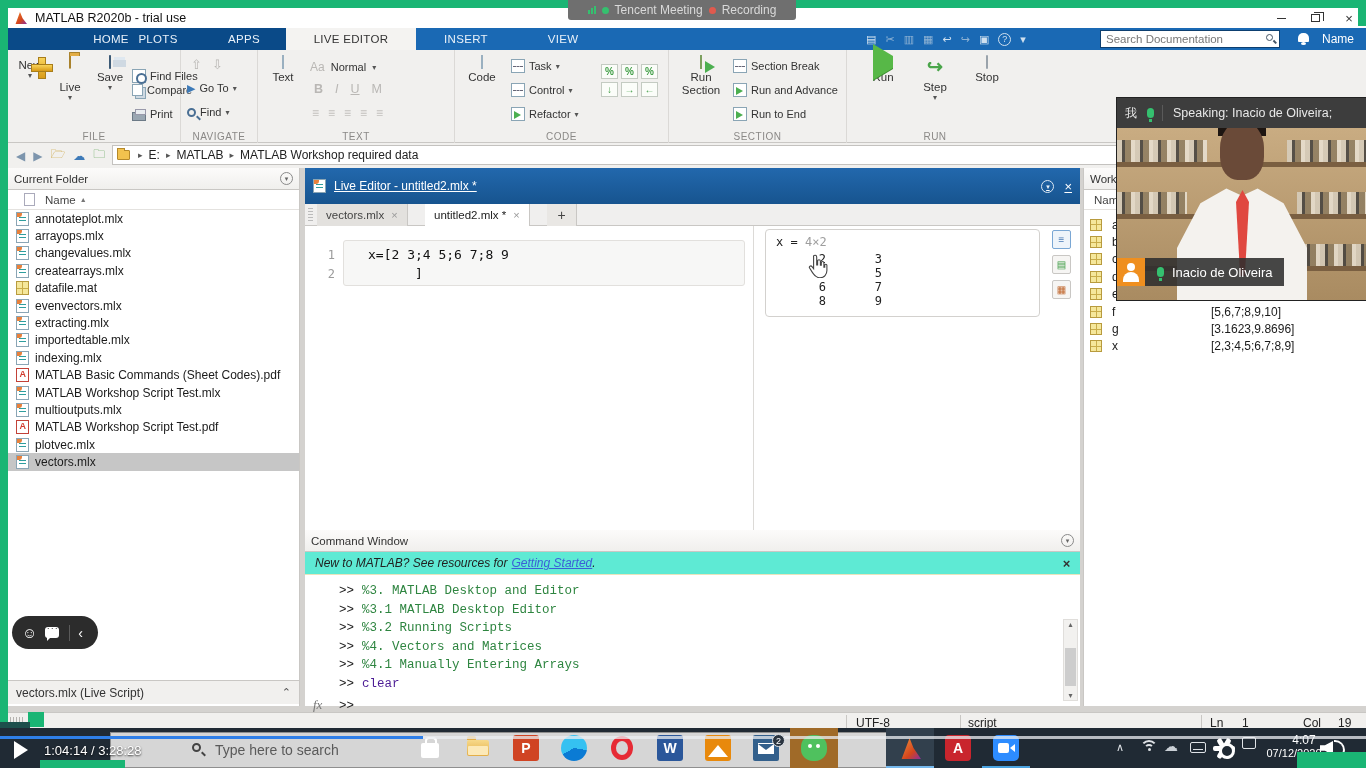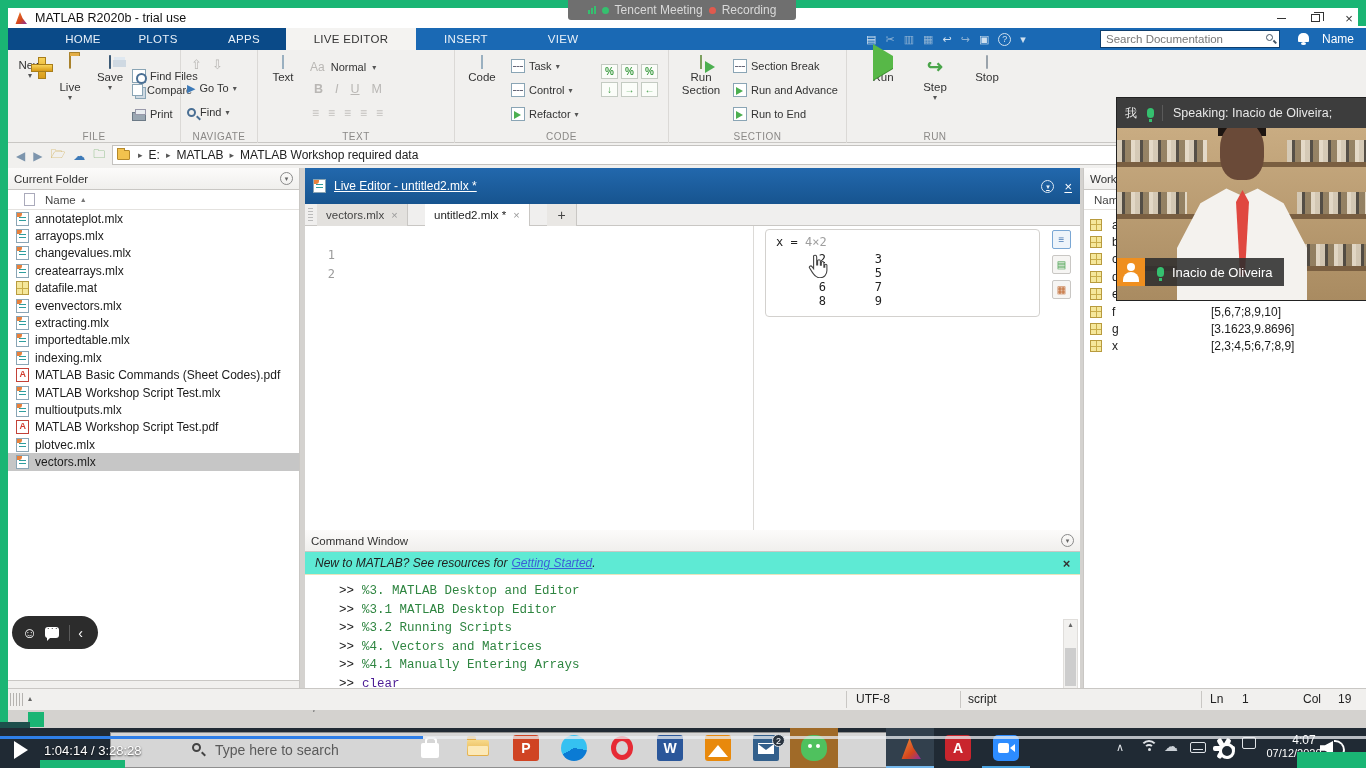--- a/index.html
+++ b/index.html
@@ -221,21 +221,21 @@
     clip-path:polygon(0 100%,0 58%,18% 22%,38% 10%,50% 16%,62% 10%,82% 22%,100% 58%,100% 100%);}
   .tie{position:absolute;left:119px;top:62px;width:13px;height:86px;background:#e04840;
     clip-path:polygon(50% 0,100% 14%,68% 100%,32% 100%,0 14%);}
   .nametag{position:absolute;left:0;bottom:14px;display:flex;align-items:center;height:28px;}
   .avatar{width:28px;height:28px;background:#ef8f1f;position:relative;flex:0 0 auto;}
   .avatar::before{content:"";position:absolute;left:10px;top:5px;width:8px;height:8px;border-radius:50%;background:#fff;}
   .avatar::after{content:"";position:absolute;left:6px;top:14px;width:16px;height:10px;border-radius:8px 8px 0 0;background:#fff;}
   .tagbody{display:flex;align-items:center;background:rgba(45,45,45,.88);height:28px;padding:0 12px 0 2px;color:#fff;font-size:13px;}
 
   
-  .statusbar{left:8px;top:688px;width:1358px;height:22px;background:#f1f0ee;border-top:1px solid #c9c7c4;font-size:12px;color:#222;}
+  .statusbar{left:8px;top:712px;width:1358px;height:22px;background:#f1f0ee;border-top:1px solid #c9c7c4;font-size:12px;color:#222;}
   .sb-grip{position:absolute;left:2px;top:4px;width:14px;height:13px;
     background:repeating-linear-gradient(90deg,#b5b3b0 0 1px,transparent 1px 3px);}
   .sb-grip-car{position:absolute;left:20px;top:5px;font-size:8px;color:#666;}
   .sb-sep{position:absolute;top:2px;bottom:2px;width:1px;background:#c9c7c4;}
   .sb-item{position:absolute;top:3px;}
 
   
   .taskbar{left:0;top:728px;width:1366px;height:40px;background:#202a34;}
   .vp-track{position:absolute;left:0;top:8px;width:100%;height:3px;background:rgba(235,238,241,.75);}
   .vp-played{position:absolute;left:0;top:0;height:3px;background:#2f7fe8;}
@@ -340,21 +340,21 @@
       </span>
     <span class="dot" style="background:#35c06f"></span>
     <span class="meet-txt">Tencent Meeting</span>
     <span class="dot" style="background:#e05a4e"></span>
     <span class="meet-txt">Recording</span>
   </div>
 
   <div class="abs tabrow">
     <div class="tabrow-bg-l"></div>
     <div class="tabrow-bg-r"></div>
-    <div class="rtab" style="left:40px;width:70px">HOME</div>
+    <div class="rtab" style="left:68px;width:70px">HOME</div>
     <div class="rtab" style="left:115px;width:70px">PLOTS</div>
     <div class="rtab" style="left:201px;width:70px">APPS</div>
     <div class="rtab active" style="left:278px;width:130px">LIVE EDITOR</div>
     <div class="rtab" style="left:418px;width:80px">INSERT</div>
     <div class="rtab" style="left:520px;width:70px">VIEW</div>
     <div class="qa-row">
       <span>▤</span>
       <span class="dis">✂</span>
       <span class="dis">▥</span>
       <span class="dis">▦</span>
@@ -652,20 +652,24 @@
       </div>
       <div class="etab active" style="left:120px">
         <span>untitled2.mlx *</span>
           <span class="x">×</span>
       </div>
       <div class="etab-plus" style="left:242px">+</div>
     </div>
     <div class="ed-body">
       <div class="lnnum" style="top:22px">1</div>
       <div class="lnnum" style="top:41px">2</div>
+      <div class="codeblock">
+        <div>x=[2 3;4 5;6 7;8 9</div>
+        <div>      ]</div>
+      </div>
       <div class="ed-divider"></div>
       <div class="outcard">
         <div class="outhead">
           <span>x</span>
           <span>=</span>
           <span class="dims">4×2</span>
         </div>
         <div>
 
             <div class="outrow" style="top: 22px;">

